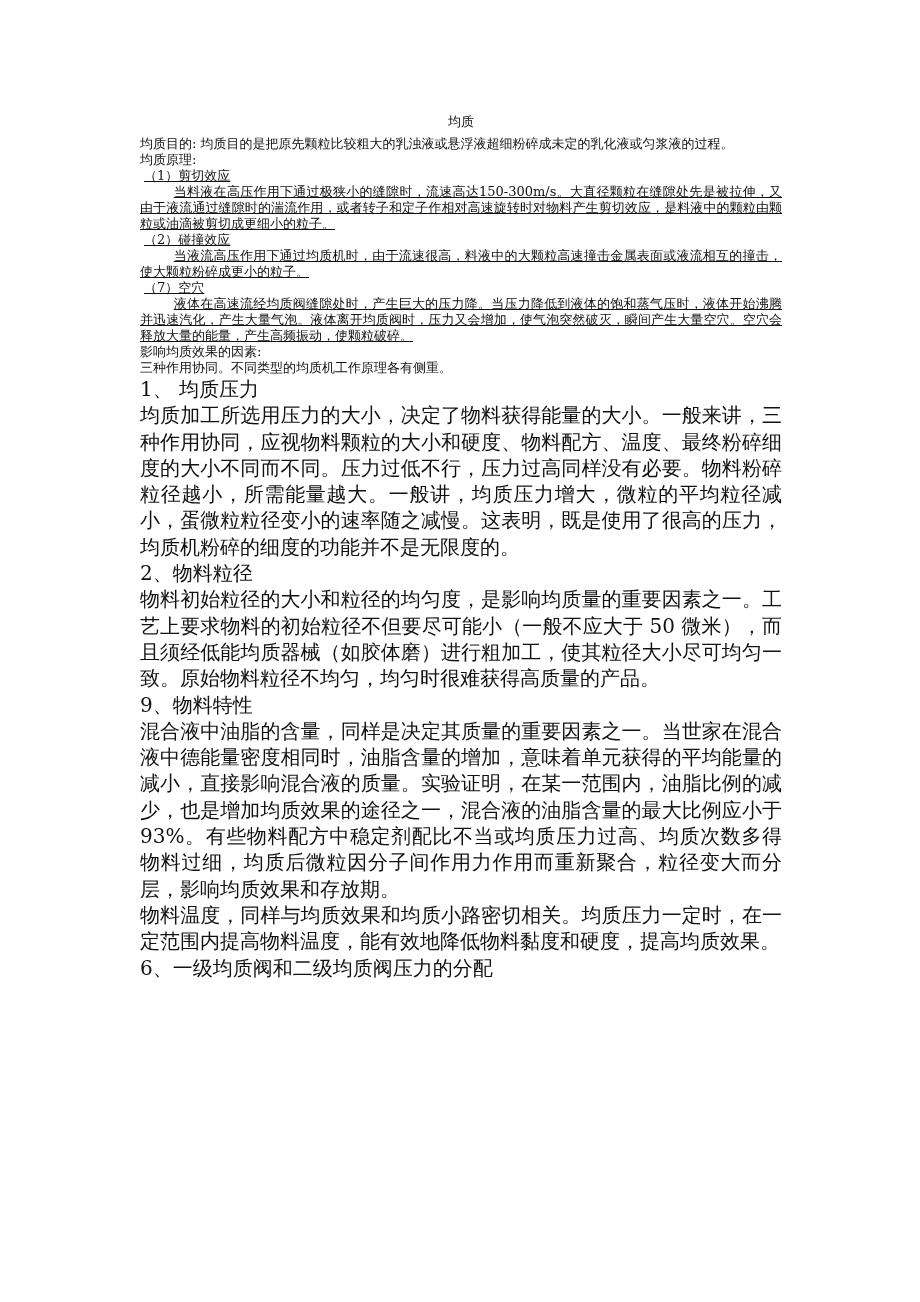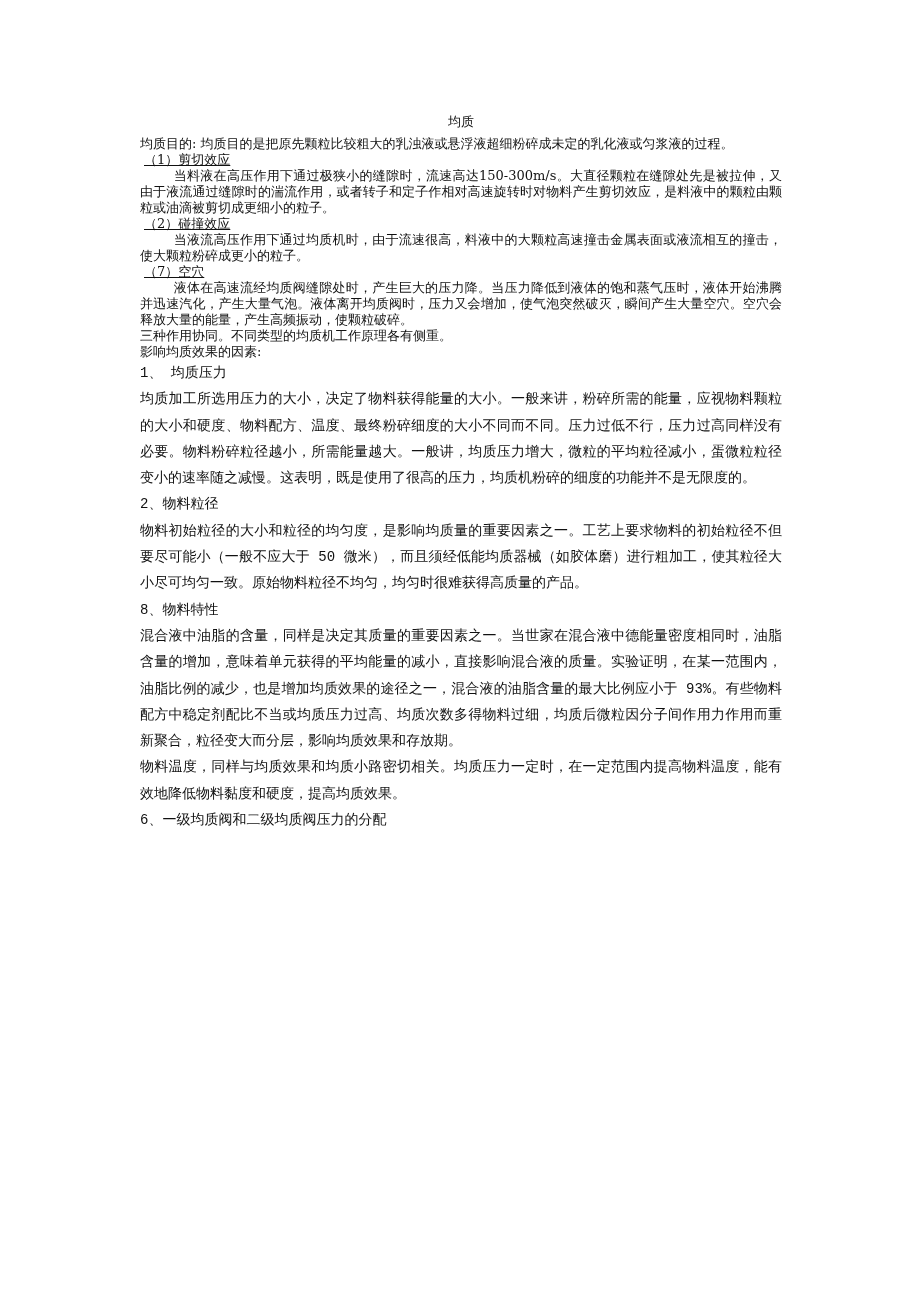--- a/index.html
+++ b/index.html
@@ -5,49 +5,50 @@
     html, body { margin: 0; padding: 0; background: #ffffff; }
     body { width: 920px; height: 1302px; position: relative; overflow: hidden; }
     .page {
       position: absolute; left: 140px; top: 112px; width: 642px;
       font-family: "DejaVu Serif", "Liberation Serif", serif;
       color: #111111;
     }
     .title { text-align: center; font-size: 13px; line-height: 20px; height: 24px; }
     .sm { font-size: 13px; line-height: 16px; text-align: justify; text-align-last: left; word-break: break-all; }
     .sm.indent-sub { padding-left: 4px; text-decoration: underline; }
-    .sm.indent-para { text-indent: 2.6em; }
-    .lg { font-size: 14px; line-height: 26.3px; text-align: justify; text-align-last: left; word-break: break-all; font-family: Liberation Mono, monospace; }
+    .sm.indent-para { text-indent: 2.6em; text-decoration: underline; }
+    .lg { font-size: 20px; line-height: 26.3px; text-align: justify; text-align-last: left; word-break: break-all; }
     p { margin: 0; }
   </style>
 </head>
 <body>
 
 <div class="page">
   <p class="title">均质</p>
   <p class="sm">均质目的: 均质目的是把原先颗粒比较粗大的乳浊液或悬浮液超细粉碎成未定的乳化液或匀浆液的过程。</p>
+  <p class="sm">均质原理:</p>
 
   <p class="sm indent-sub">（1）剪切效应</p>
   <p class="sm indent-para">当料液在高压作用下通过极狭小的缝隙时，流速高达150-300m/s。大直径颗粒在缝隙处先是被拉伸，又由于液流通过缝隙时的湍流作用，或者转子和定子作相对高速旋转时对物料产生剪切效应，是料液中的颗粒由颗粒或油滴被剪切成更细小的粒子。</p>
 
   <p class="sm indent-sub">（2）碰撞效应</p>
   <p class="sm indent-para">当液流高压作用下通过均质机时，由于流速很高，料液中的大颗粒高速撞击金属表面或液流相互的撞击，使大颗粒粉碎成更小的粒子。</p>
 
   <p class="sm indent-sub">（7）空穴</p>
   <p class="sm indent-para">液体在高速流经均质阀缝隙处时，产生巨大的压力降。当压力降低到液体的饱和蒸气压时，液体开始沸腾并迅速汽化，产生大量气泡。液体离开均质阀时，压力又会增加，使气泡突然破灭，瞬间产生大量空穴。空穴会释放大量的能量，产生高频振动，使颗粒破碎。</p>
+  <p class="sm">影响均质效果的因素:</p>
+
   <p class="sm">三种作用协同。不同类型的均质机工作原理各有侧重。</p>
 
-  <p class="sm">影响均质效果的因素:</p>
-
   <p class="lg">1、 均质压力</p>
-  <p class="lg">均质加工所选用压力的大小，决定了物料获得能量的大小。一般来讲，粉碎所需的能量，应视物料颗粒的大小和硬度、物料配方、温度、最终粉碎细度的大小不同而不同。压力过低不行，压力过高同样没有必要。物料粉碎粒径越小，所需能量越大。一般讲，均质压力增大，微粒的平均粒径减小，蛋微粒粒径变小的速率随之减慢。这表明，既是使用了很高的压力，均质机粉碎的细度的功能并不是无限度的。</p>
+  <p class="lg">均质加工所选用压力的大小，决定了物料获得能量的大小。一般来讲，三种作用协同，应视物料颗粒的大小和硬度、物料配方、温度、最终粉碎细度的大小不同而不同。压力过低不行，压力过高同样没有必要。物料粉碎粒径越小，所需能量越大。一般讲，均质压力增大，微粒的平均粒径减小，蛋微粒粒径变小的速率随之减慢。这表明，既是使用了很高的压力，均质机粉碎的细度的功能并不是无限度的。</p>
 
   <p class="lg">2、物料粒径</p>
   <p class="lg">物料初始粒径的大小和粒径的均匀度，是影响均质量的重要因素之一。工艺上要求物料的初始粒径不但要尽可能小（一般不应大于 50 微米），而且须经低能均质器械（如胶体磨）进行粗加工，使其粒径大小尽可均匀一致。原始物料粒径不均匀，均匀时很难获得高质量的产品。</p>
 
-  <p class="lg">8、物料特性</p>
+  <p class="lg">9、物料特性</p>
   <p class="lg">混合液中油脂的含量，同样是决定其质量的重要因素之一。当世家在混合液中德能量密度相同时，油脂含量的增加，意味着单元获得的平均能量的减小，直接影响混合液的质量。实验证明，在某一范围内，油脂比例的减少，也是增加均质效果的途径之一，混合液的油脂含量的最大比例应小于 93%。有些物料配方中稳定剂配比不当或均质压力过高、均质次数多得物料过细，均质后微粒因分子间作用力作用而重新聚合，粒径变大而分层，影响均质效果和存放期。</p>
 
   <p class="lg">物料温度，同样与均质效果和均质小路密切相关。均质压力一定时，在一定范围内提高物料温度，能有效地降低物料黏度和硬度，提高均质效果。</p>
 
 
   <p class="lg">6、一级均质阀和二级均质阀压力的分配</p>
 </div>
 
 </body></html>

